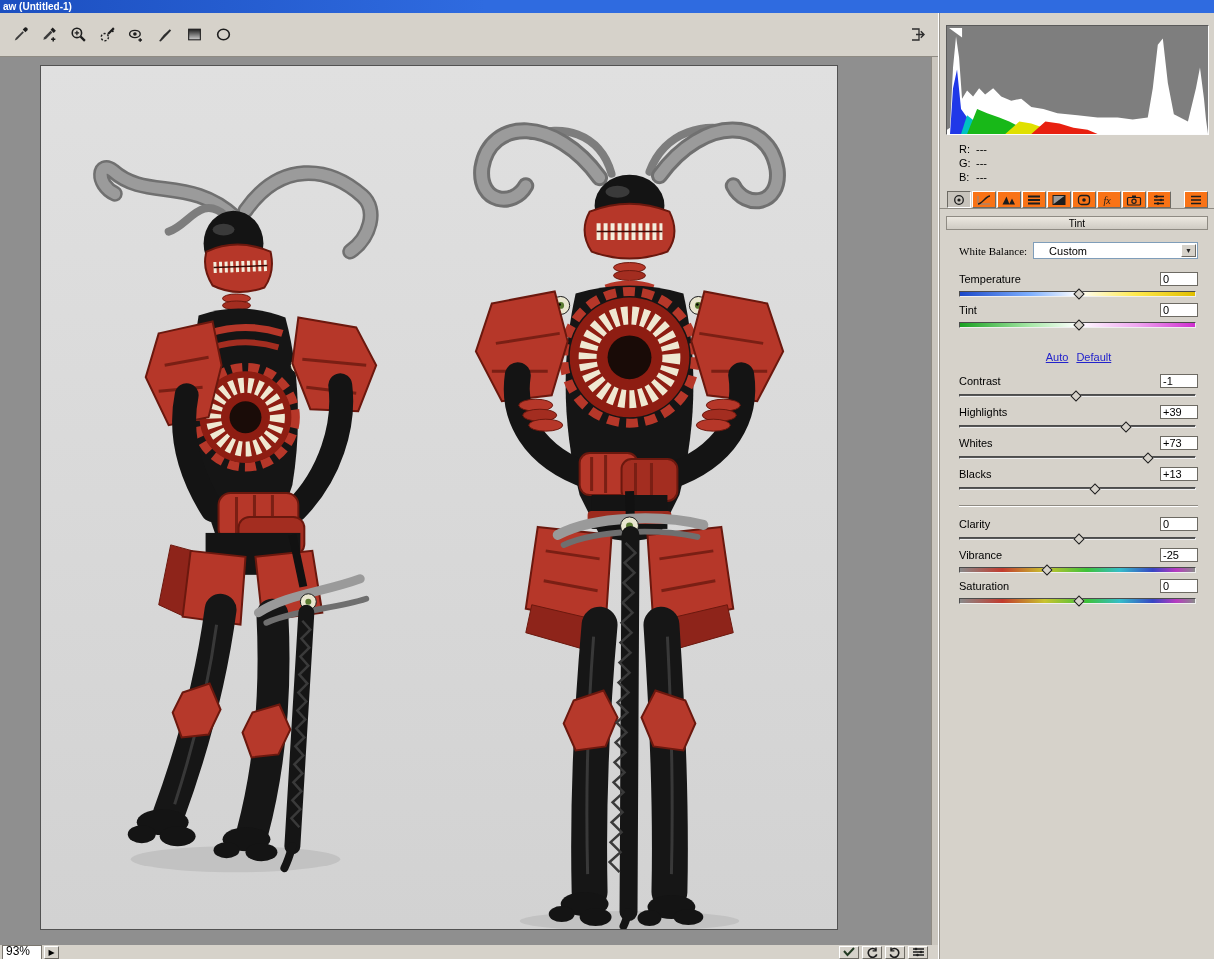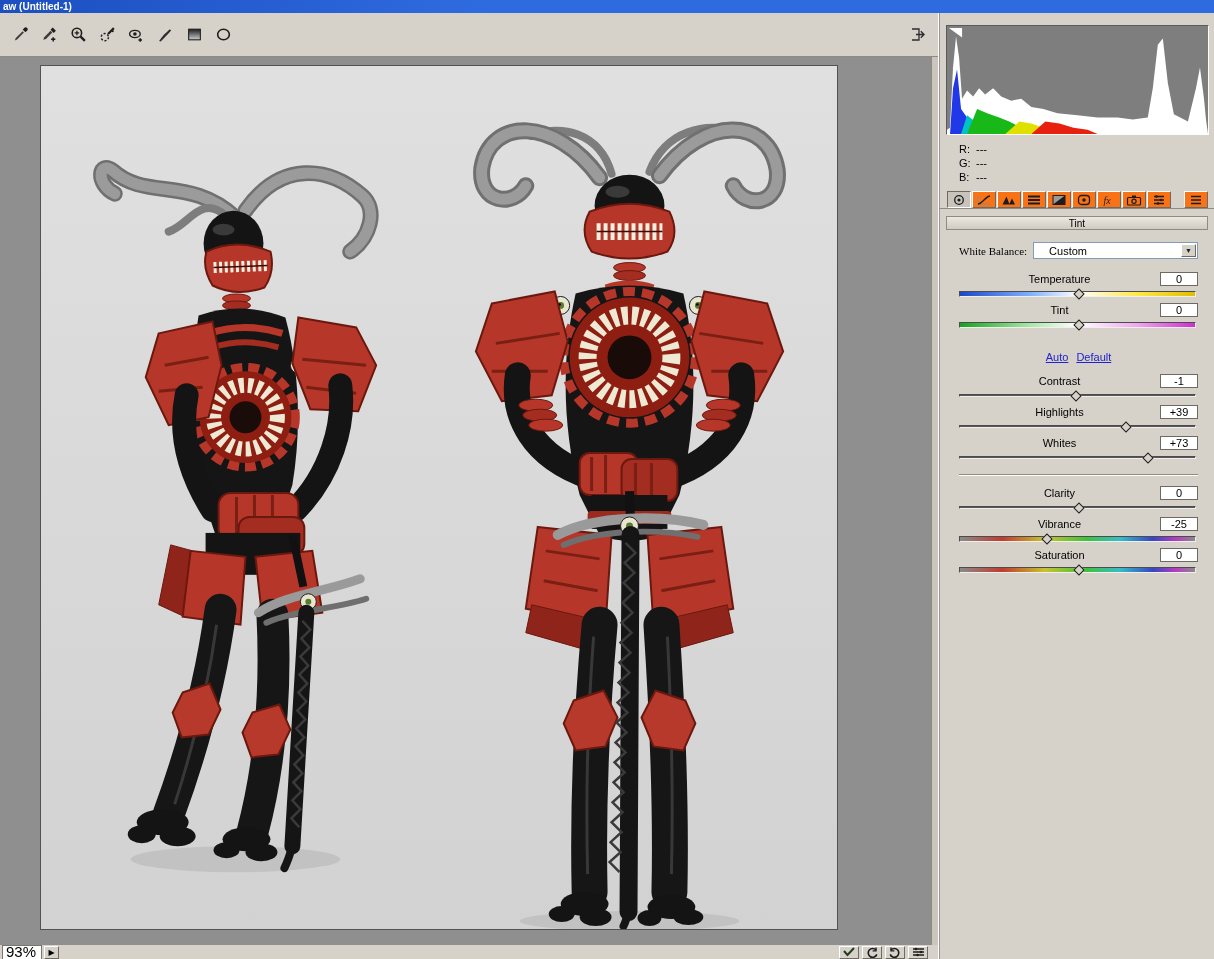--- a/index.html
+++ b/index.html
@@ -29,21 +29,21 @@
   .canvas { flex:1; background:#8F8F8F; position:relative; overflow:hidden; }
   .image-frame { position:absolute; left:40px; top:8px; width:798px; height:865px;
                  background:#DCDCDC; border:1px solid #525252; }
   .image-frame svg { display:block; width:100%; height:100%; }
   .vscroll { position:absolute; right:0; top:0; bottom:0; width:7px; background:#cac6be;
              border-left:1px solid #8f8b83; }
 
   
   .statusbar { height:14px; background:#D6D2CA; display:flex; align-items:center; padding:0 2px; gap:2px; }
   .zoombox { width:40px; height:15px; background:#fff; border:1px solid #7a766e;
-             font-size:15px; line-height:11px; padding:0 3px; }
+             font-size:12px; line-height:11px; padding:0 3px; }
   .zoomarrow { width:15px; height:13px; background:#D6D2CA; border:1px solid;
                border-color:#fff #6d6a63 #6d6a63 #fff; font-size:8px; line-height:11px; text-align:center; }
   .statspacer { flex:1; }
   .statusicons { display:flex; gap:3px; margin-right:8px; }
   .sicon { width:20px; height:13px; background:#D6D2CA; border:1px solid;
            border-color:#fff #6d6a63 #6d6a63 #fff; display:flex; align-items:center; justify-content:center; }
   .sicon svg { display:block; }
 
   
   .panel { width:276px; background:#D6D2CA; border-left:1px solid #fff;
@@ -71,21 +71,21 @@
 
   .wb-row { display:flex; align-items:center; margin-bottom:12px; }
   .wb-label { margin-right:6px; white-space:nowrap;font-family:Liberation Serif, serif; }
   .combo { flex:1; height:17px; background:#fff; border:1px solid #7F9DB9; position:relative;
            display:flex; align-items:center; padding-left:15px; font-size:11px; }
   .combo-arrow { position:absolute; right:1px; top:1px; bottom:1px; width:15px; background:#D6D2CA;
                  border:1px solid; border-color:#fff #6d6a63 #6d6a63 #fff;
                  display:flex; align-items:center; justify-content:center; font-size:7px; color:#222; }
 
   .slider-group { margin-bottom:2px; }
-  .srow { display:flex; align-items:center; height:16px;text-align:center; }
+  .srow { display:flex; align-items:center; height:16px; }
   .srow .slabel { flex:1; }
   .valbox { width:38px; height:14px; background:#fff; border:1px solid #6d6a63;
             font-size:11px; line-height:12px; padding:0 2px; overflow:hidden; white-space:nowrap; }
   .valbox .sel { background:#2f5bc4; color:#fff; }
   .trackwrap { position:relative; height:13px; margin-top:0; }
   .track { position:absolute; left:0; right:2px; top:5px; height:3px;
            border:1px solid #4c4c4c; border-bottom-color:#efefef; border-right-color:#efefef; }
   .track.plain { background:linear-gradient(180deg,#3f3f3f,#6f6f6f); }
   .track.temperature { top:4px; height:6px; background:linear-gradient(90deg,#1a47c8,#7fb0ff 30%,#ffffff 50%,#ffe94d 75%,#e0be00); }
   .track.tint { top:4px; height:6px; background:linear-gradient(90deg,#18a020,#a8e8a8 30%,#ffffff 50%,#f0a8f0 75%,#cf2ecf); }
@@ -542,20 +542,30 @@
           <div class="srow">
             <span class="slabel">Whites</span>
             <div class="valbox">+73</div>
           </div>
           <div class="trackwrap">
             <div class="track plain"></div>
             <div class="thumb" style="left: 79%;"></div>
           </div>
         </div>
 
+        <div class="slider-group">
+          <div class="srow">
+            <span class="slabel">Blacks</span>
+            <div class="valbox">+13</div>
+          </div>
+          <div class="trackwrap">
+            <div class="track plain"></div>
+            <div class="thumb" style="left: 57%;"></div>
+          </div>
+        </div>
 
         <div class="hdivider"></div>
 
         <div class="slider-group">
           <div class="srow">
             <span class="slabel">Clarity</span>
             <div class="valbox">0</div>
           </div>
           <div class="trackwrap">
             <div class="track plain"></div>

